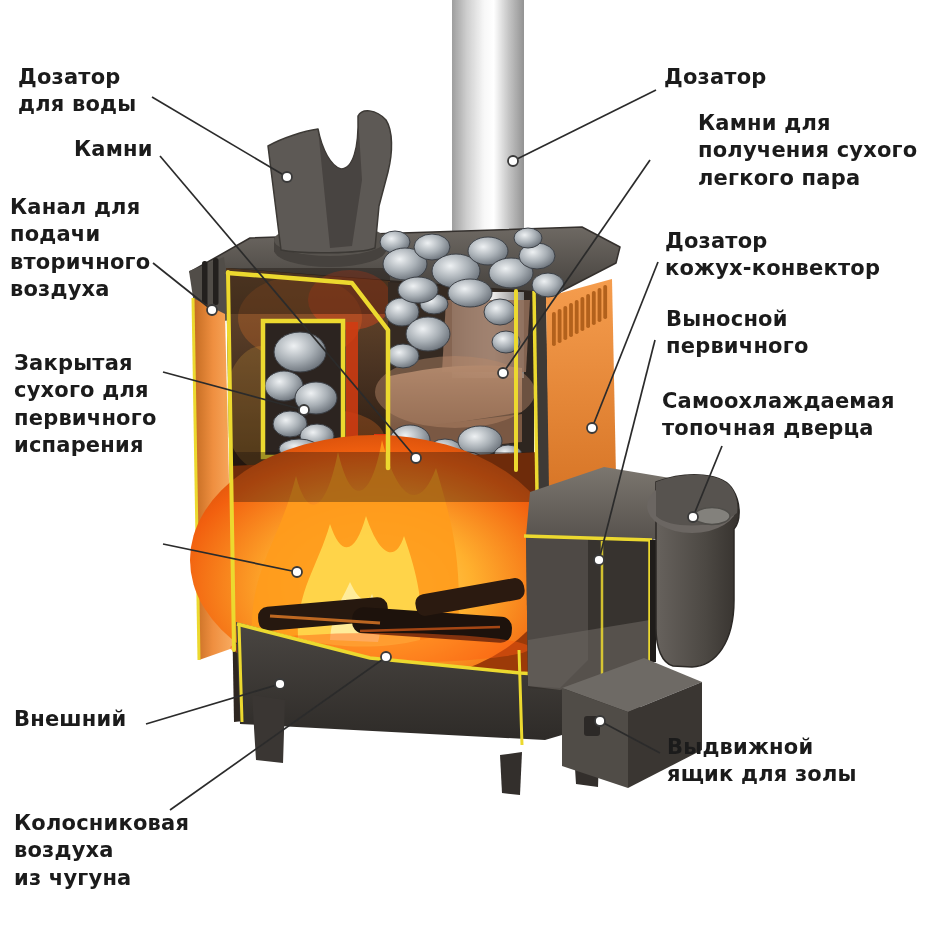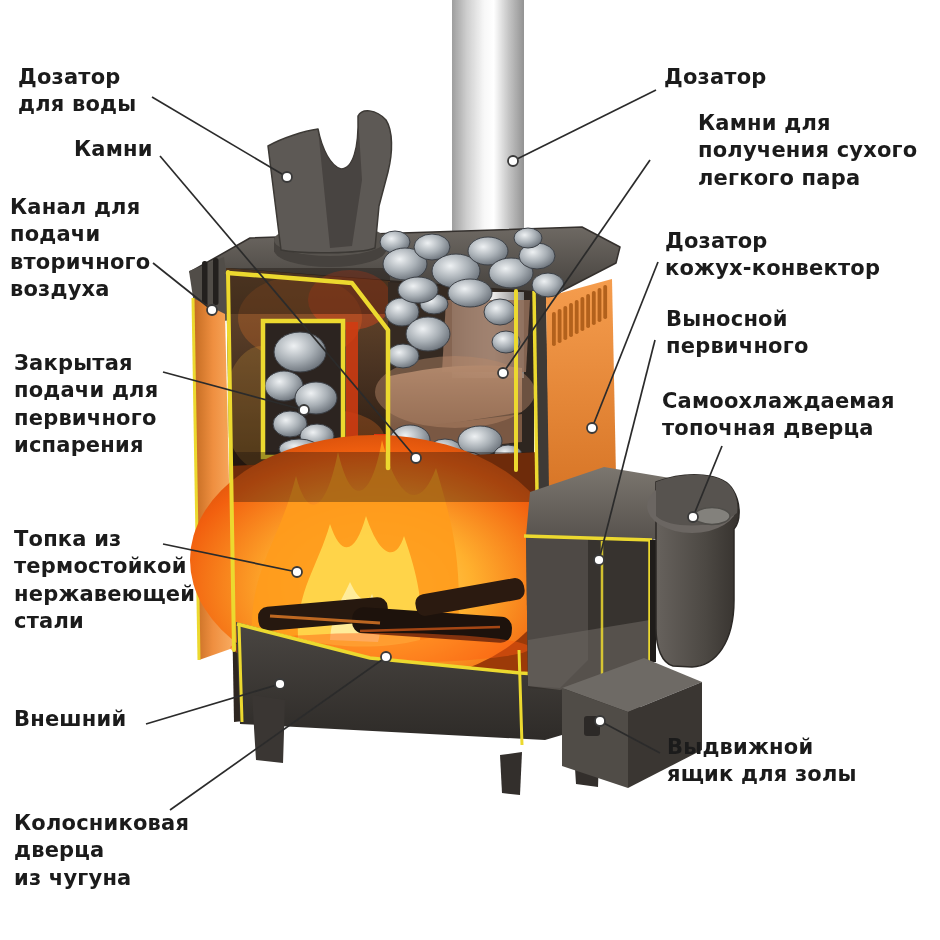--- a/index.html
+++ b/index.html
@@ -292,30 +292,26 @@
 </svg>
 
 <div class="label" style="left:18px;top:64px">Дозатор
 для воды</div>
 <div class="label" style="left:74px;top:136px">Камни</div>
 <div class="label" style="left:10px;top:194px">Канал для
 подачи
 вторичного
 воздуха</div>
 <div class="label" style="left:14px;top:350px">Закрытая
-подачи для
+сухого для
 первичного
 испарения</div>
-<div class="label" style="left:14px;top:526px">Топка из
-термостойкой
-нержавеющей
-стали</div>
 <div class="label" style="left:14px;top:706px">Внешний</div>
 <div class="label" style="left:14px;top:810px">Колосниковая
-дверца
+воздуха
 из чугуна</div>
 
 <div class="label" style="left:664px;top:64px">Дозатор</div>
 <div class="label" style="left:698px;top:110px">Камни для
 получения сухого
 легкого пара</div>
 <div class="label" style="left:665px;top:228px">Дозатор
 кожух-конвектор</div>
 <div class="label" style="left:666px;top:306px">Выносной
 первичного</div>

